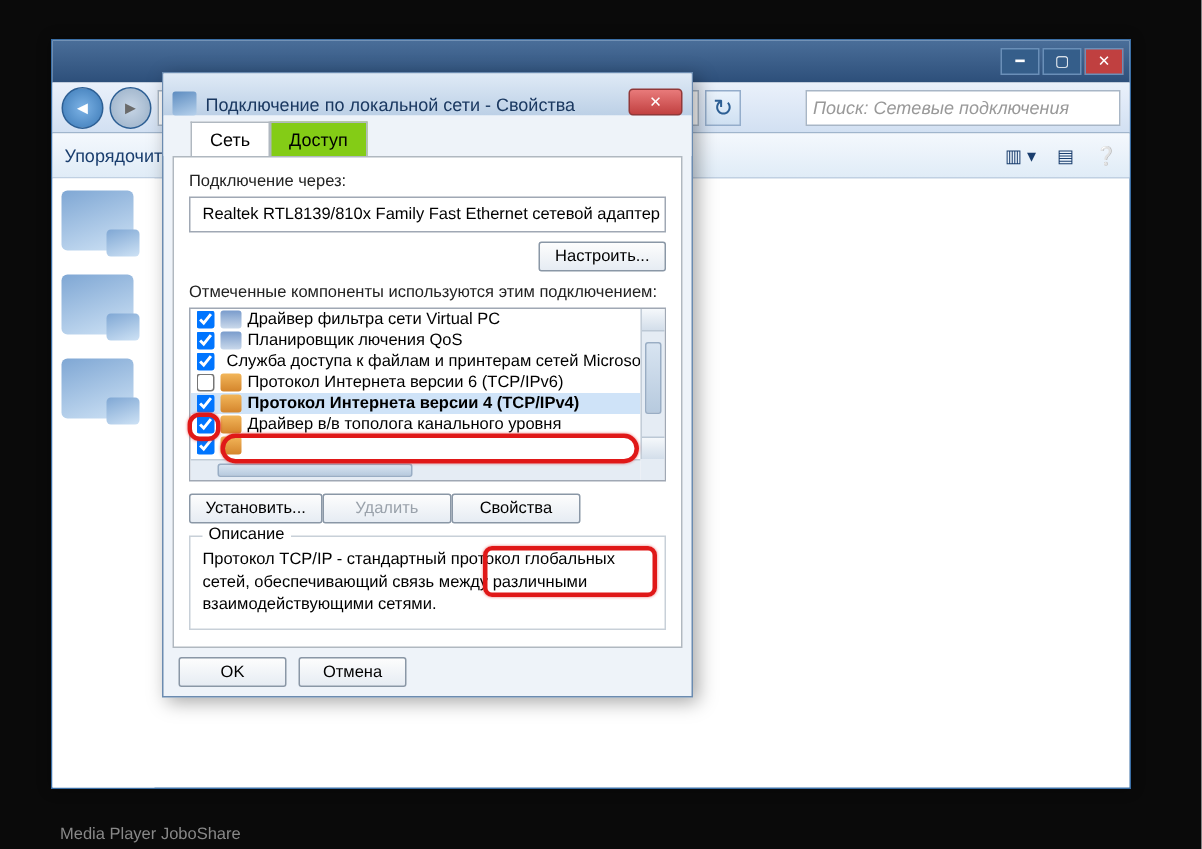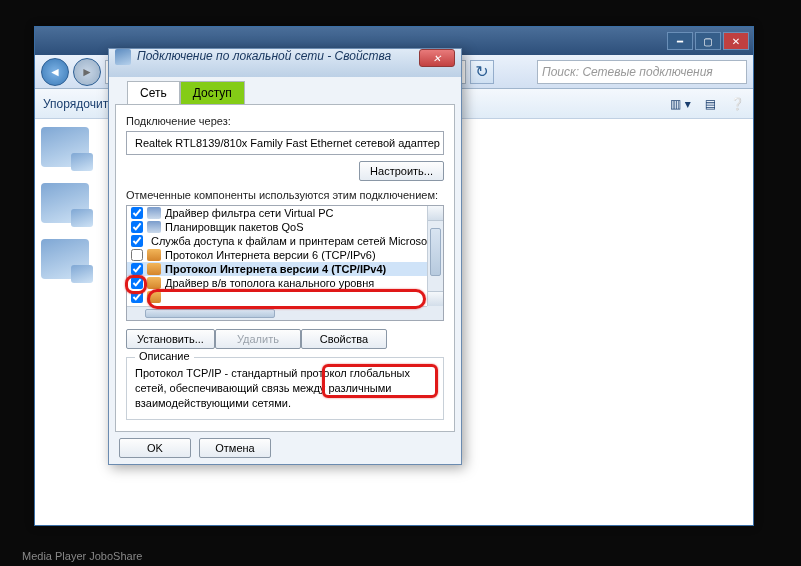--- a/index.html
+++ b/index.html
@@ -34,29 +34,29 @@
 }
 .menu-left, .menu-right { display:flex; gap:14px; align-items:center; }
 .vmenu-btn { display:flex; align-items:center; gap:3px; cursor:pointer; }
 .explorer-body { display:flex; height:calc(100% - 92px); }
 .sidebar { width:68px; background:#fff; padding:8px 6px; display:flex; flex-direction:column; gap:16px; }
 .net-icon { width:48px; height:40px; background: linear-gradient(160deg,#7fa7d4,#cee2f5); border-radius:4px; position:relative; }
 .net-icon::after { content:""; position:absolute; right:-4px; bottom:-4px; width:22px; height:18px; background:linear-gradient(160deg,#7fa7d4,#cee2f5); border-radius:3px;}
 .body-main { flex:1; padding:12px 6px; font-size:12px; color:#222; }
 .body-row { margin-bottom: 18px; }
 .body-row .lbl { color:#5a6e85; }
-.taskbar-hint { position:absolute; left:22px; bottom:4px; color:#888; font-size:11px; }
+.taskbar-hint { position:absolute; left:40px; bottom:4px; color:#888; font-size:11px; }
 
 
 .dialog {
   position:absolute; left:108px; top:48px; width:354px; height:417px;
   background:#eef3f9; border:1px solid #6b8bb0;
   box-shadow: 3px 3px 12px rgba(0,0,0,.35);
 }
-.dlg-title { height:28px; background:linear-gradient(#dfeaf6,#bcd0e6); display:flex; align-items:flex-start; padding:0 6px; font-size:12px; color:#1a3860;font-style:italic; }
+.dlg-title { height:28px; background:linear-gradient(#dfeaf6,#bcd0e6); display:flex; align-items:flex-end; padding:0 6px; font-size:12px; color:#1a3860; }
 .dlg-title .icon { width:16px; height:16px; background:linear-gradient(160deg,#5d8cc0,#b6d1ec); border-radius:2px; margin-right:6px; }
 .dlg-close { margin-left:auto; width:36px; height:18px; background:linear-gradient(#e87a7a,#c24141); border:1px solid #913838; border-radius:3px; color:#fff; display:flex;align-items:center;justify-content:center;font-size:10px; cursor:pointer;}
 .tabs { display:flex; background:#eef3f9; padding:4px 18px 0; gap:0; }
 .tab { padding:4px 12px; font-size:12px; border:1px solid #b0b8c0; border-bottom:none; background:#84cc16; cursor:pointer; }
 .tab.active { background:#fff; position:relative; z-index:2; }
 .dlg-body { background:#fff; margin:0 6px 6px; border:1px solid #b0b8c0; padding:10px 10px 6px; height:328px; position:relative; }
 .field-lbl { font-size:11px; color:#222; margin-bottom:4px; }
 .conn-box { border:1px solid #a0a8b4; height:24px; display:flex; align-items:center; padding:0 4px; gap:4px; font-size:11px; overflow:hidden; white-space:nowrap; }
 .nic-icon { width:16px; height:12px; background:linear-gradient(#8fb669,#4f7c38); border-radius:2px; }
 .btn { font-size:11px; padding:3px 10px; border:1px solid #8a97a6; background:linear-gradient(#fdfdfd,#e6ecf3); cursor:pointer; border-radius:2px; }
@@ -159,21 +159,21 @@
     <div class="component-list">
       <div class="cl-inner" id="cl-inner">
           <div class="cl-item">
             <input type="checkbox" checked="" style="">
             <span class="svc-icon"></span>
             <span>Драйвер фильтра сети Virtual PC</span>
           </div>
           <div class="cl-item">
             <input type="checkbox" checked="" style="">
             <span class="svc-icon"></span>
-            <span>Планировщик пакетов QoS</span>
+            <span>Планировщик лючения QoS</span>
           </div>
           <div class="cl-item">
             <input type="checkbox" checked="" style="">
             <span class="svc-icon"></span>
             <span>Служба доступа к файлам и принтерам сетей Microsoft</span>
           </div>
           <div class="cl-item">
             <input type="checkbox" style="">
             <span class="proto-icon"></span>
             <span>Протокол Интернета версии 6 (TCP/IPv6)</span>

